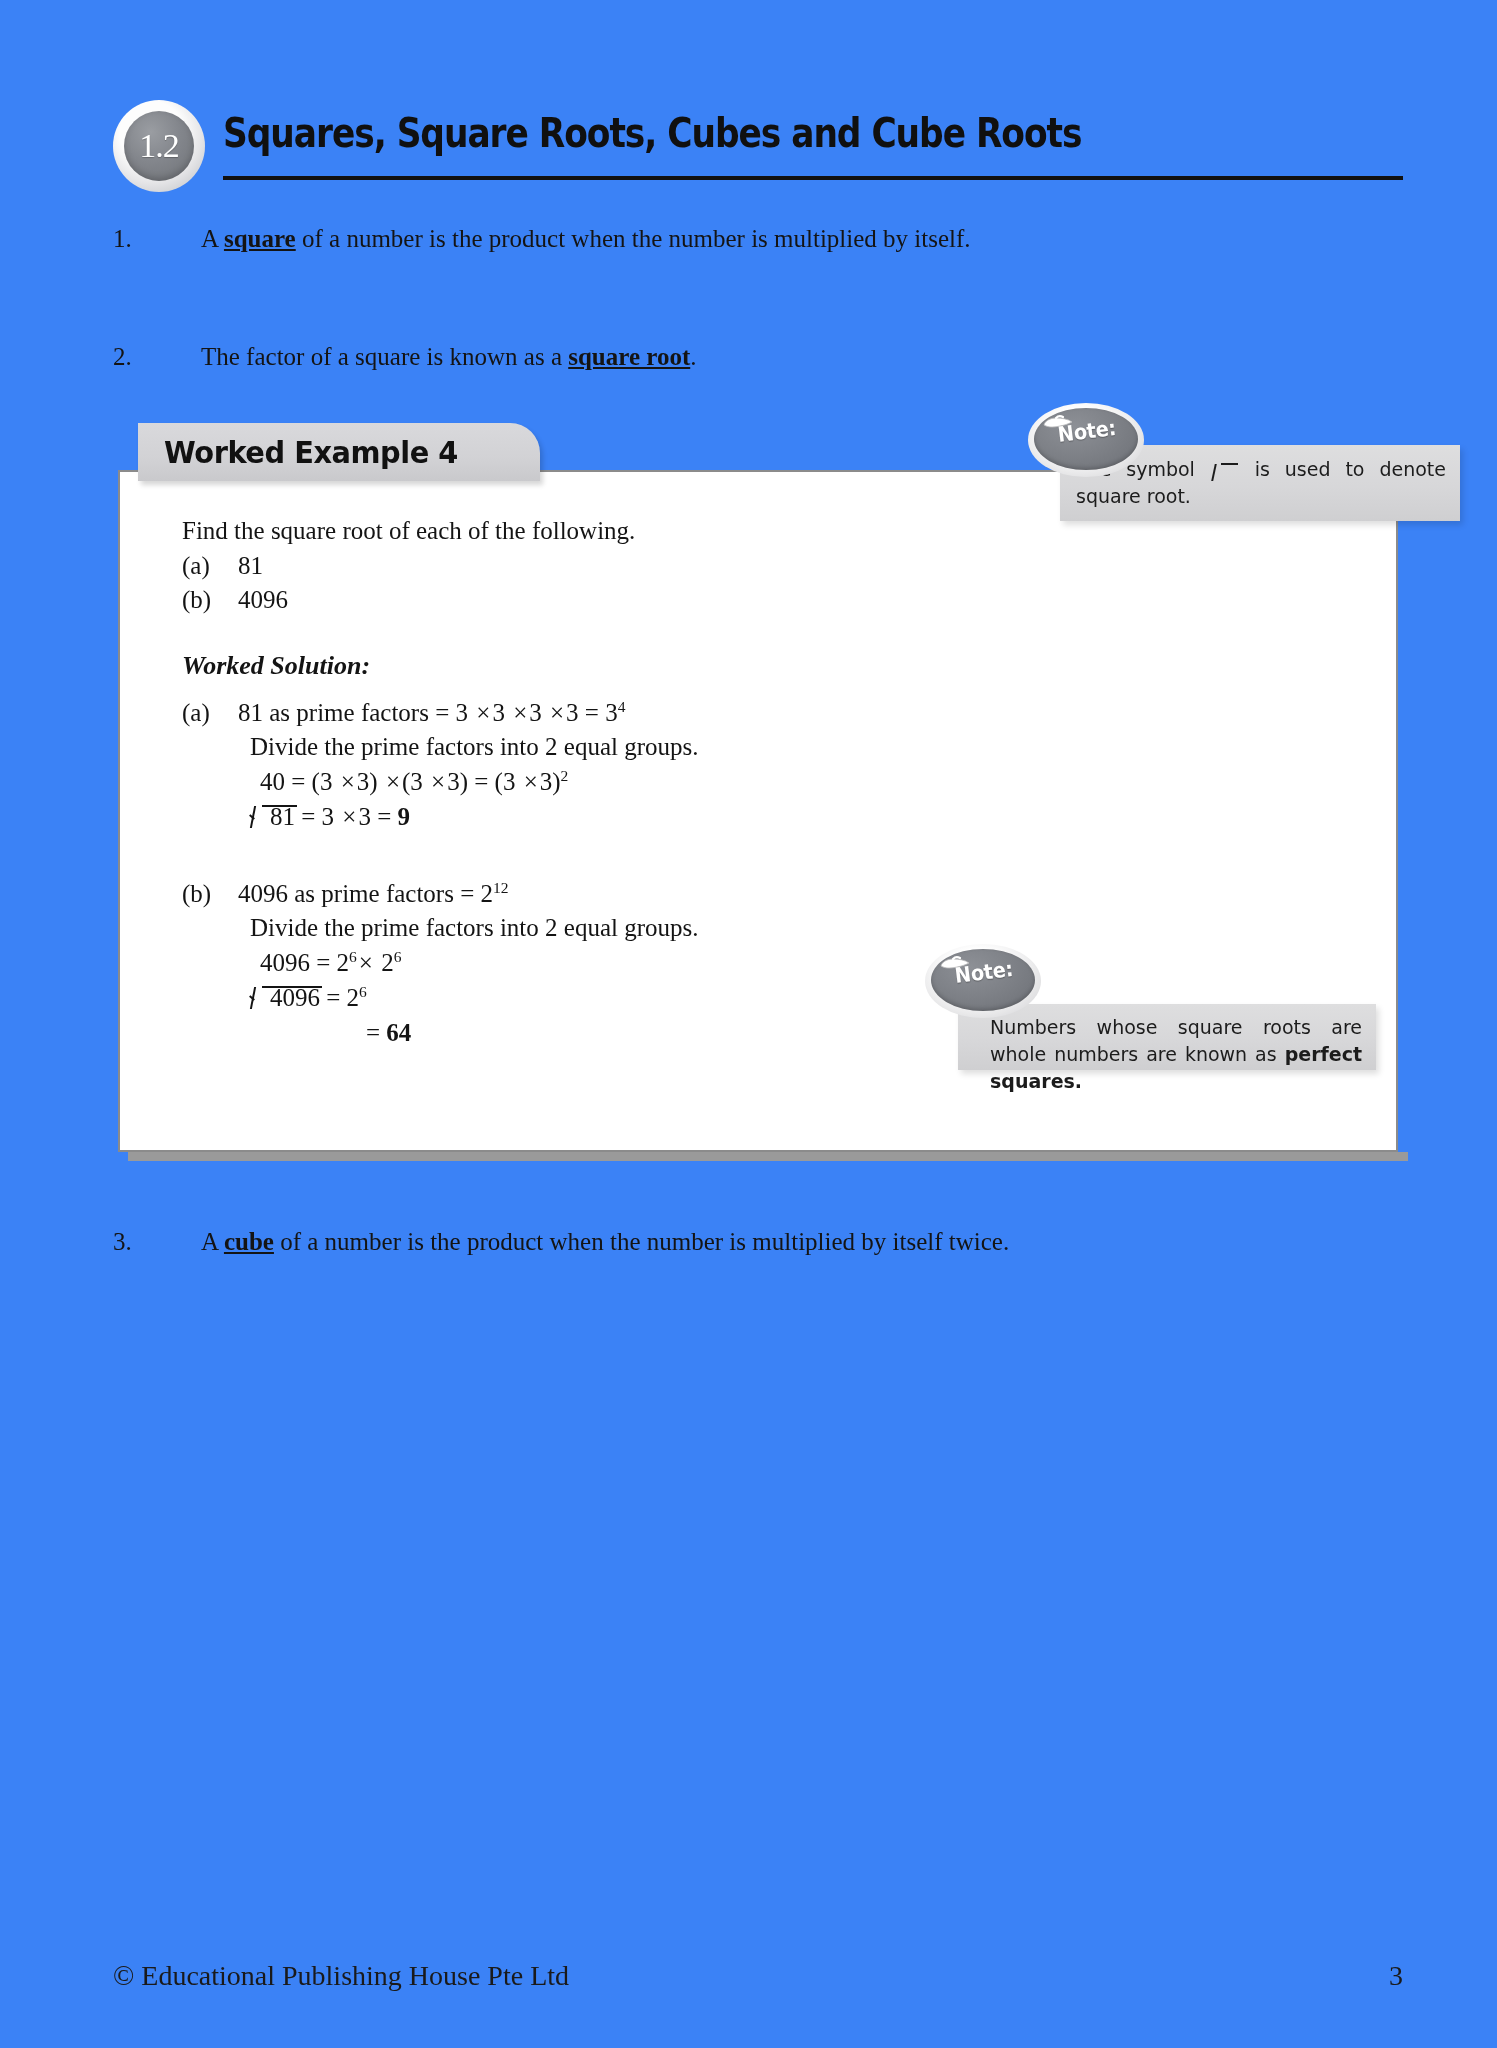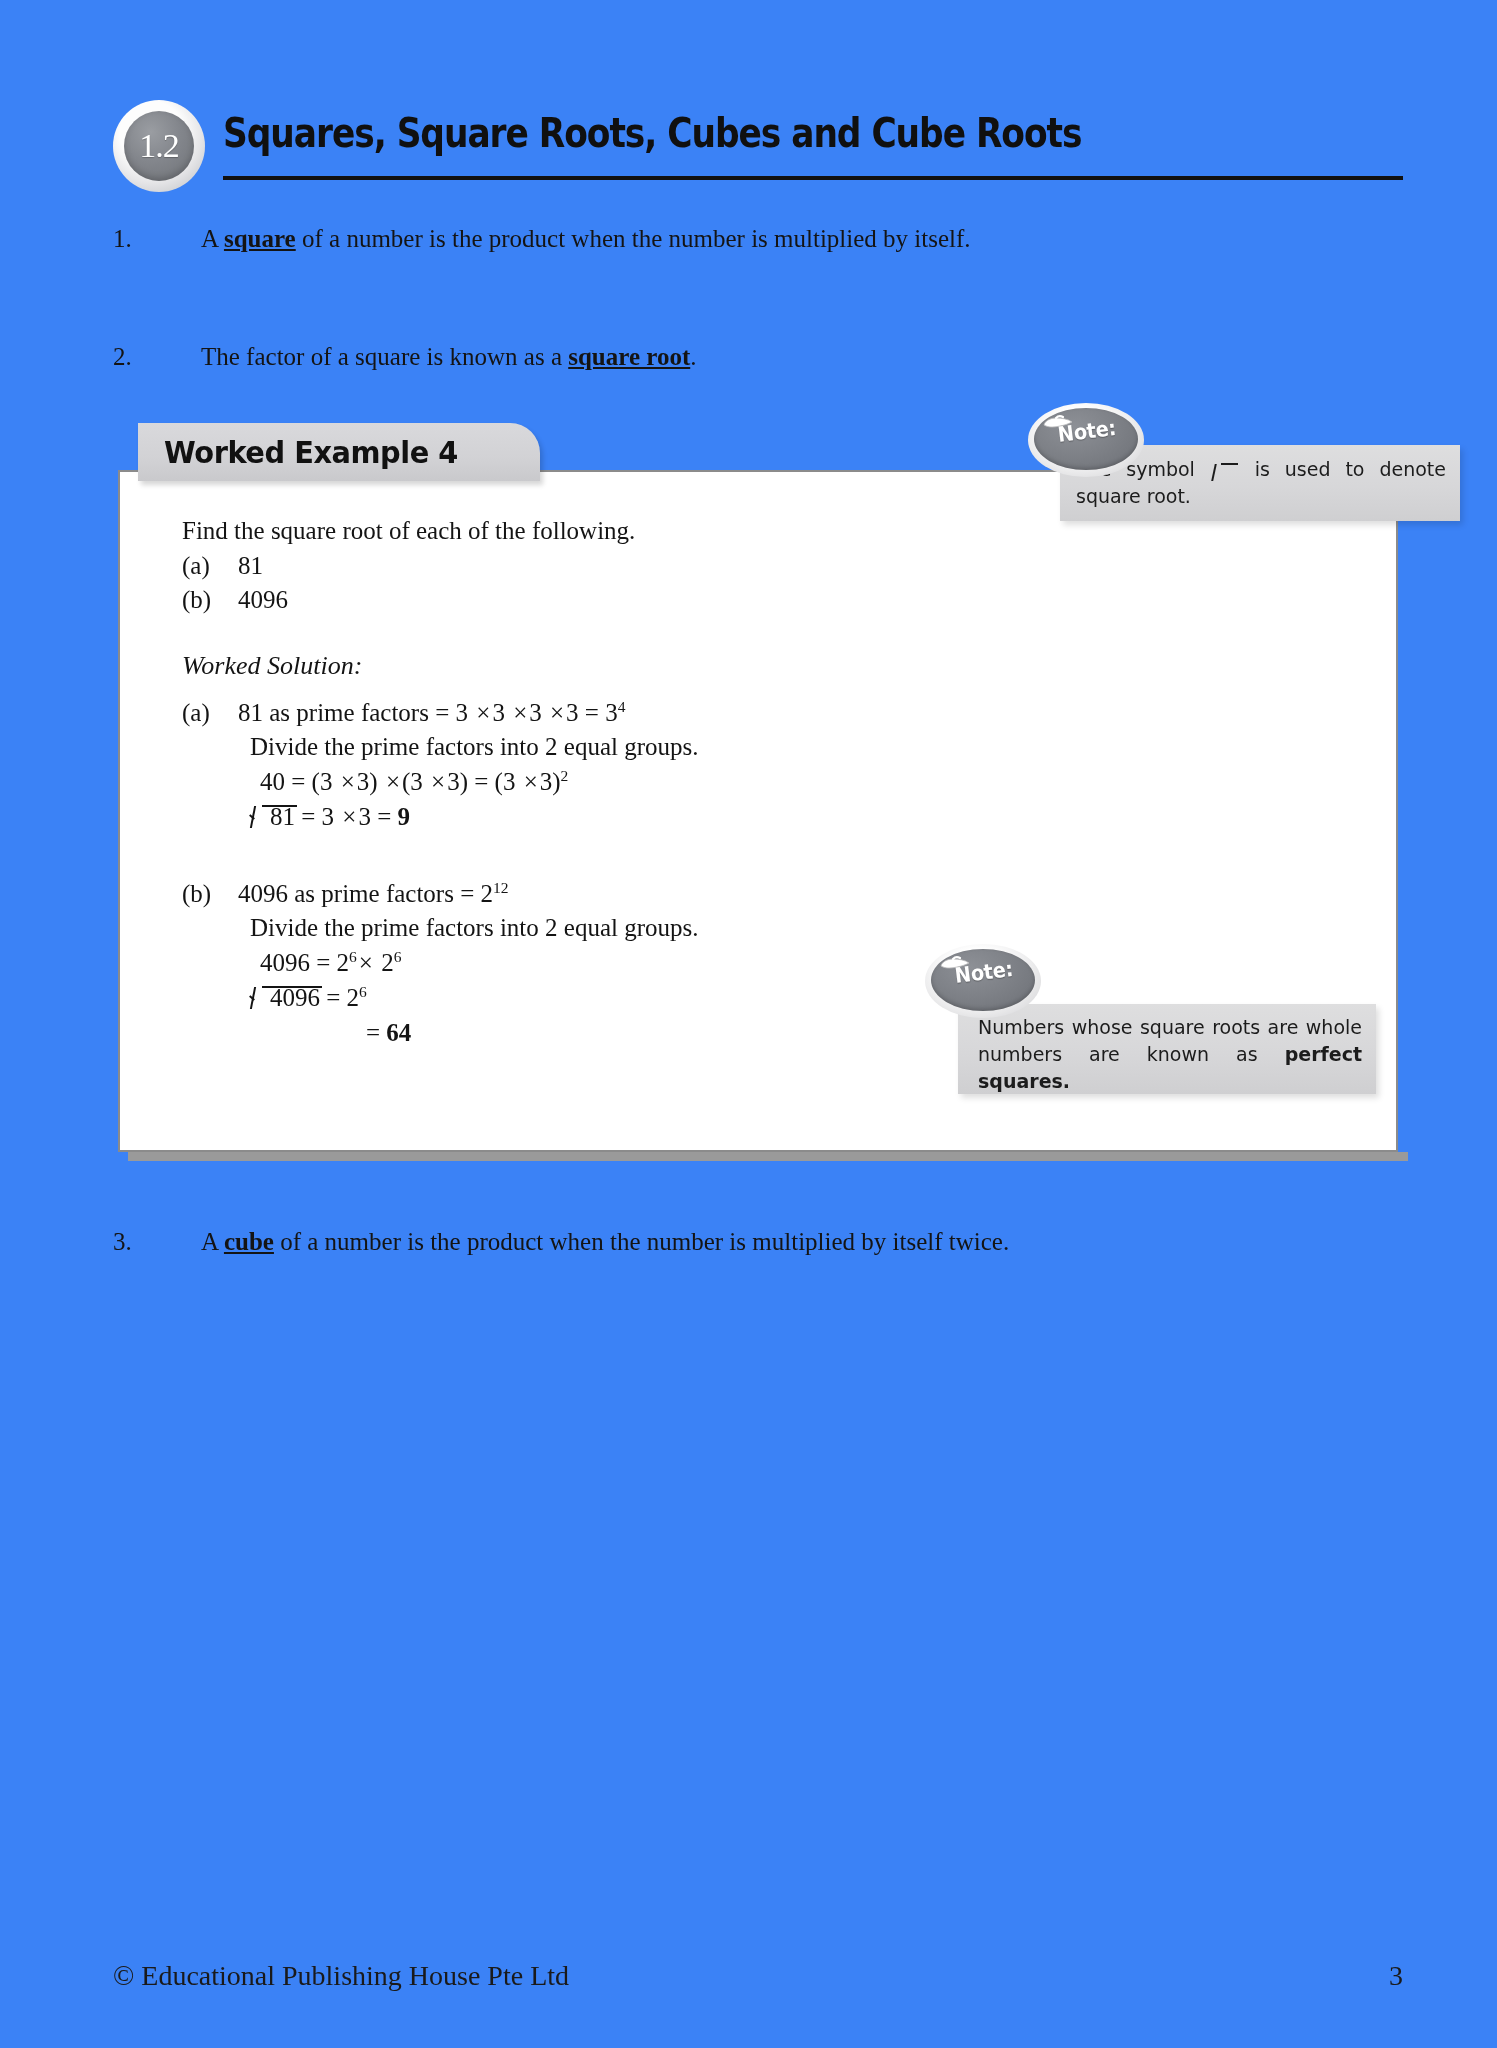--- a/index.html
+++ b/index.html
@@ -162,21 +162,21 @@
   }
   .we-line { margin: 0 0 2px 0; line-height: 1.30; }
   .lbl {
     display: inline-block;
     width: 56px;
   }
   .indent-1 { margin-left: 68px; }
   .indent-2 { margin-left: 78px; }
 
   .ws-head {
-    font-weight: 400;
+    font-weight: 700;
     font-style: italic;
     font-size: 26px;
     margin: 34px 0 16px 0;
   }
 
   .sup { font-size: 0.62em; vertical-align: super; line-height: 0; }
   .times { padding: 0 2px; }
 
   
   .radical {
@@ -277,22 +277,22 @@
   #note-1 { left: 1020px; top: 403px; width: 440px; height: 130px; }
   #note-1 .note-box {
     left: 40px; top: 42px; width: 400px; height: 76px;
     padding: 11px 14px 0 16px;
   }
   #note-1 .note-badge { left: 8px; top: 0; }
 
   
   #note-2 { left: 925px; top: 944px; width: 470px; height: 150px; }
   #note-2 .note-box {
-    left: 33px; top: 60px; width: 418px; height: 90px;
-    padding: 10px 14px 0 20px;
+    left: 33px; top: 60px; width: 418px; height: 66px;
+    padding: 10px 14px 0 32px;
   }
   #note-2 .note-badge { left: 0; top: 0; }
 
   
   .note-radical {
     display: inline-block;
     position: relative;
     width: 30px;
     height: 20px;
     vertical-align: -4px;

